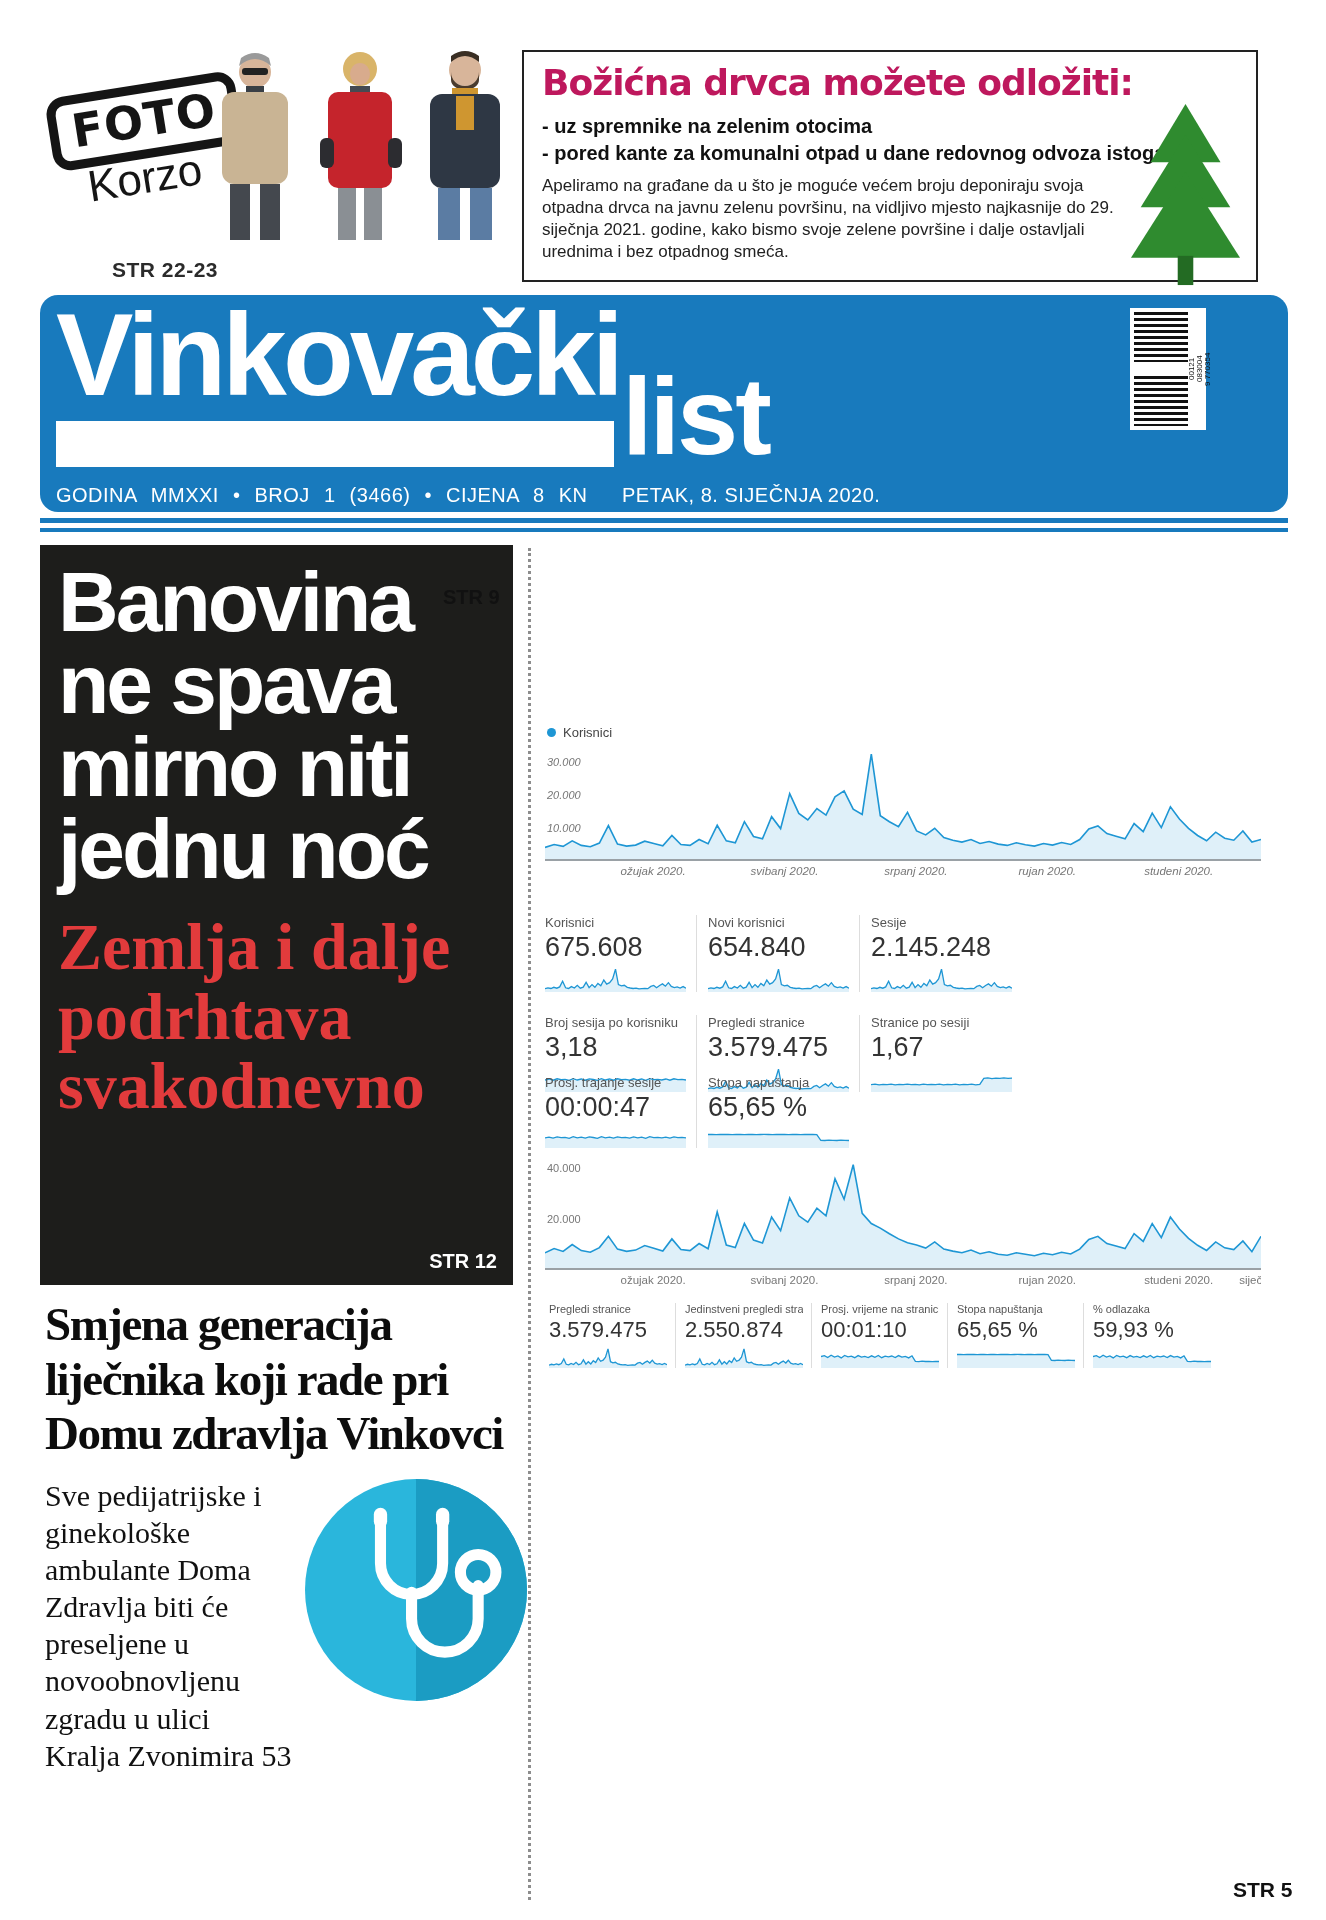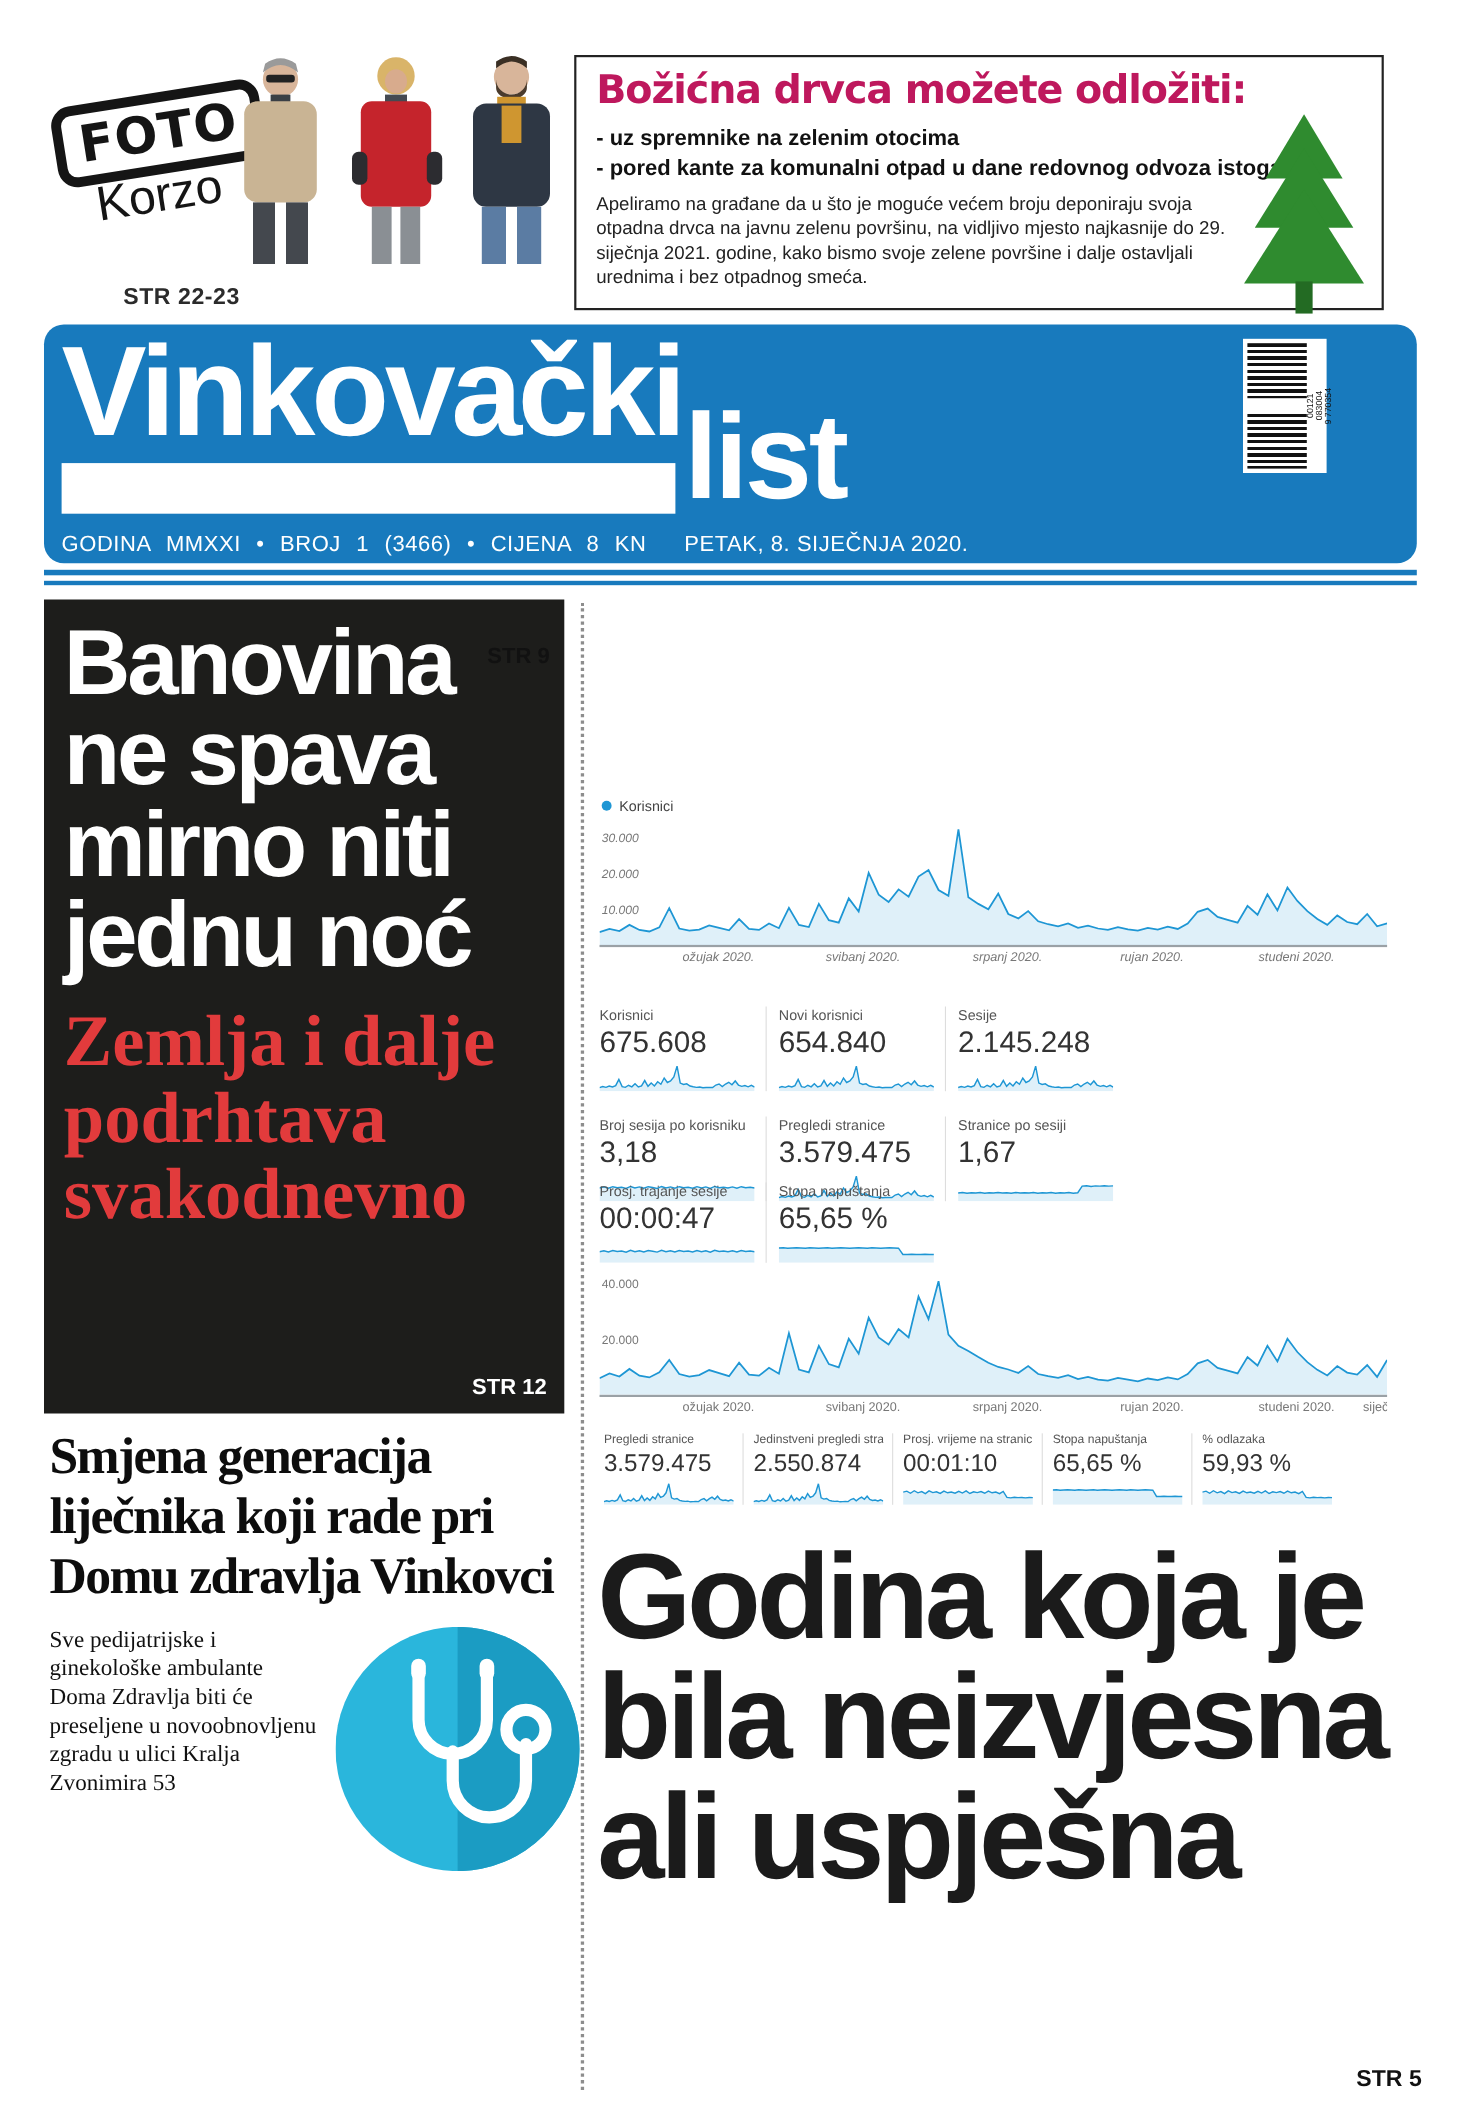--- a/index.html
+++ b/index.html
@@ -101,21 +101,21 @@
   .sq{display:inline-block;width:12px;height:12px;margin-right:5px;vertical-align:-1px;}
   .pie{position:relative;width:196px;height:196px;border-radius:50%;margin:20px 0 0 52px;}
   .plabel{position:absolute;color:#fff;font-size:13px;}
   .plabel-green{left:24%;top:21%;}
   .plabel-blue{left:56%;top:66%;}
 
   
   .secondary{position:absolute;left:45px;top:1297px;width:482px;}
   .sec-head{font-family:"Liberation Serif",serif;font-weight:bold;font-size:47px;
             line-height:1.16;letter-spacing:-1.5px;color:#0d0d0d;}
-  .sec-bodywrap{margin-top:16px;font-family:"Liberation Serif",serif;font-size:21px;
+  .sec-bodywrap{margin-top:16px;font-family:"Liberation Serif",serif;font-size:30px;
                 line-height:1.24;color:#111;}
   .doc-icon{float:right;width:222px;height:222px;margin:2px 0 10px 14px;}
   .sec-ref{position:absolute;left:443px;top:586px;font-size:20px;font-weight:bold;color:#111;}
 
   
   .big-headline{position:absolute;left:543px;top:1398px;width:742px;font-weight:bold;
                 font-size:110px;line-height:0.99;letter-spacing:-4px;color:#1b1b1b;}
   .big-ref{position:absolute;left:1233px;top:1878px;font-size:21px;font-weight:bold;color:#111;}
 </style>
 </head>
@@ -405,16 +405,15 @@
         <path d="M48 51 v12 a15 15 0 0 0 30 0 V48" stroke="#fff" fill="none" stroke-width="5" stroke-linecap="round"></path>
         <circle cx="78" cy="42" r="8" stroke="#fff" fill="none" stroke-width="5"></circle>
         <rect x="31" y="13" width="6" height="9" rx="3" fill="#fff"></rect>
         <rect x="59" y="13" width="6" height="9" rx="3" fill="#fff"></rect>
       </svg>
       <span>Sve pedijatrijske i ginekološke ambulante Doma Zdravlja biti će preseljene u novoobnovljenu zgradu u ulici Kralja Zvonimira 53</span>
     </div>
   </div>
   <div class="sec-ref">STR 9</div>
 
-  <div class="big-headline">Godina koja je bila neizvjesna ali uspješna</div>
   <div class="big-ref">STR 5</div>
 
 </div>
 
 </body></html>

